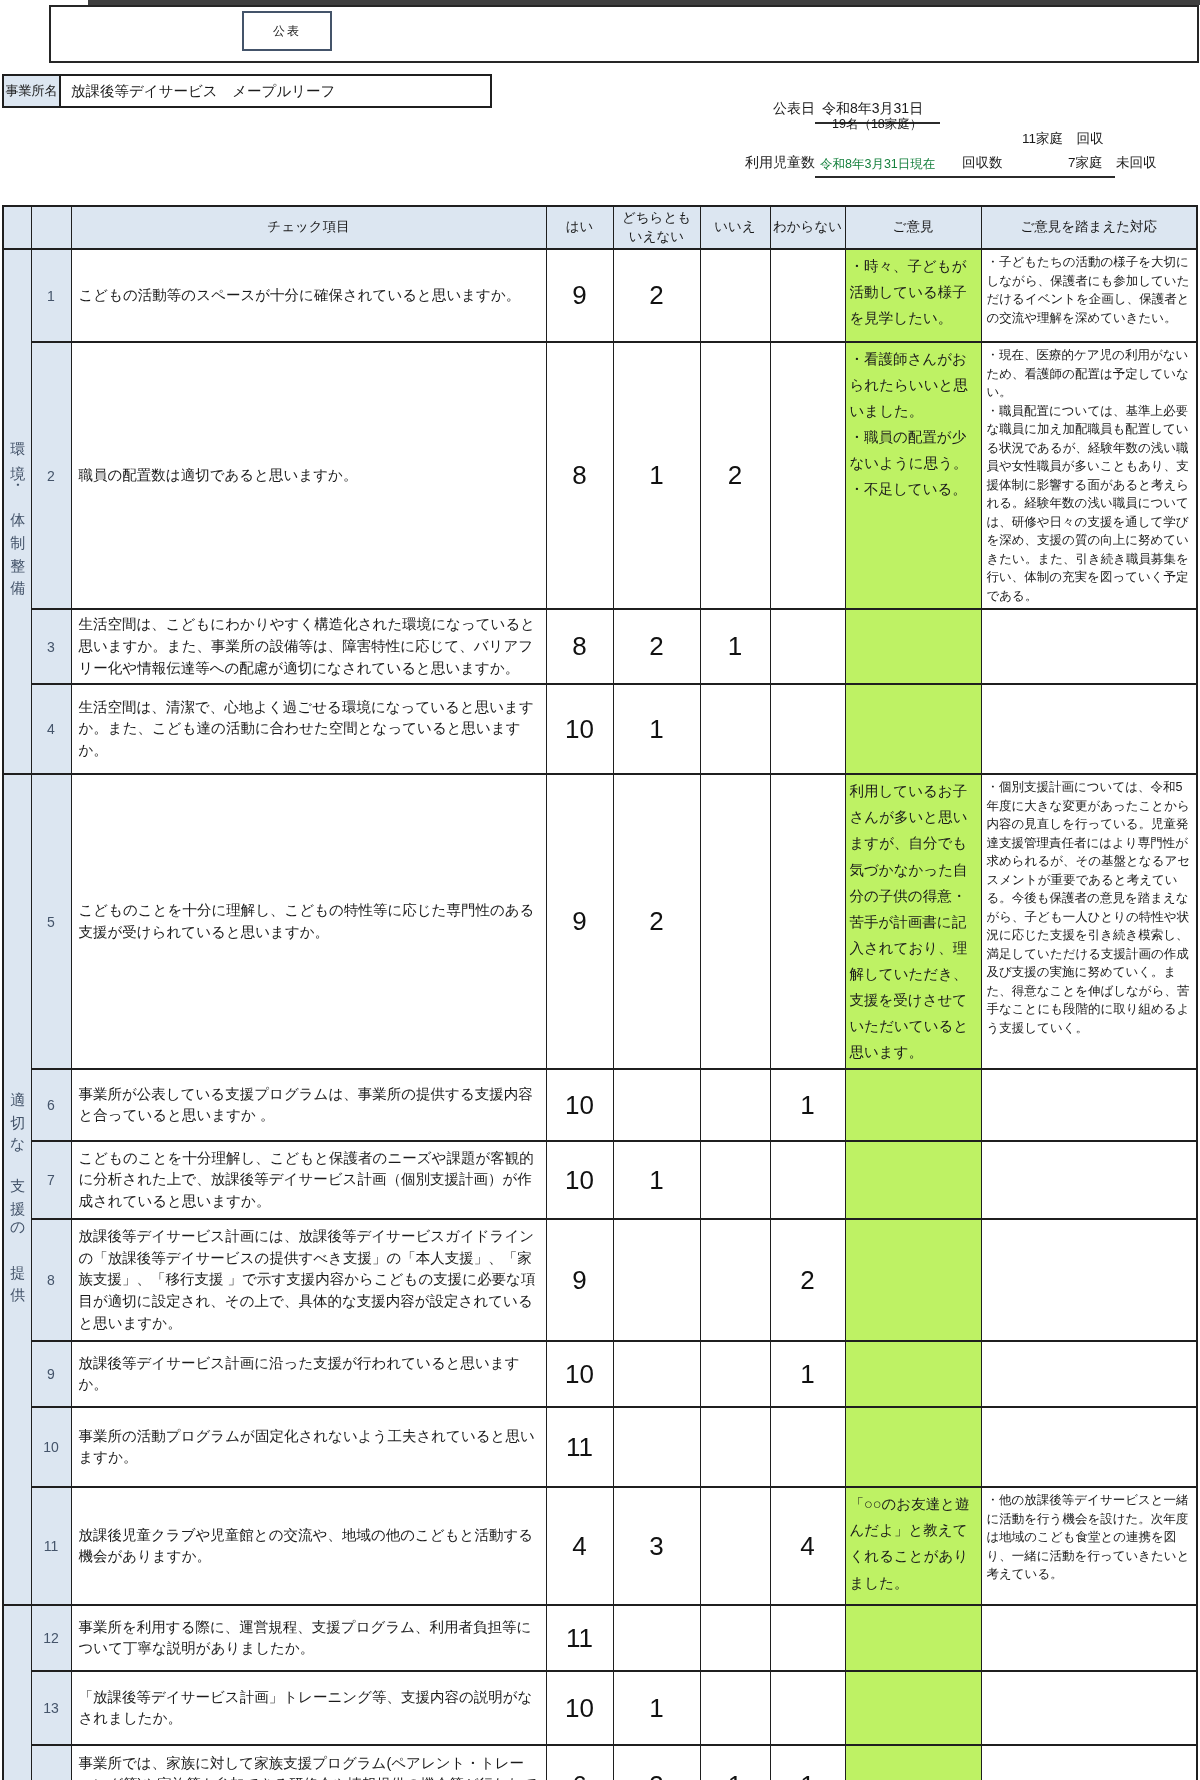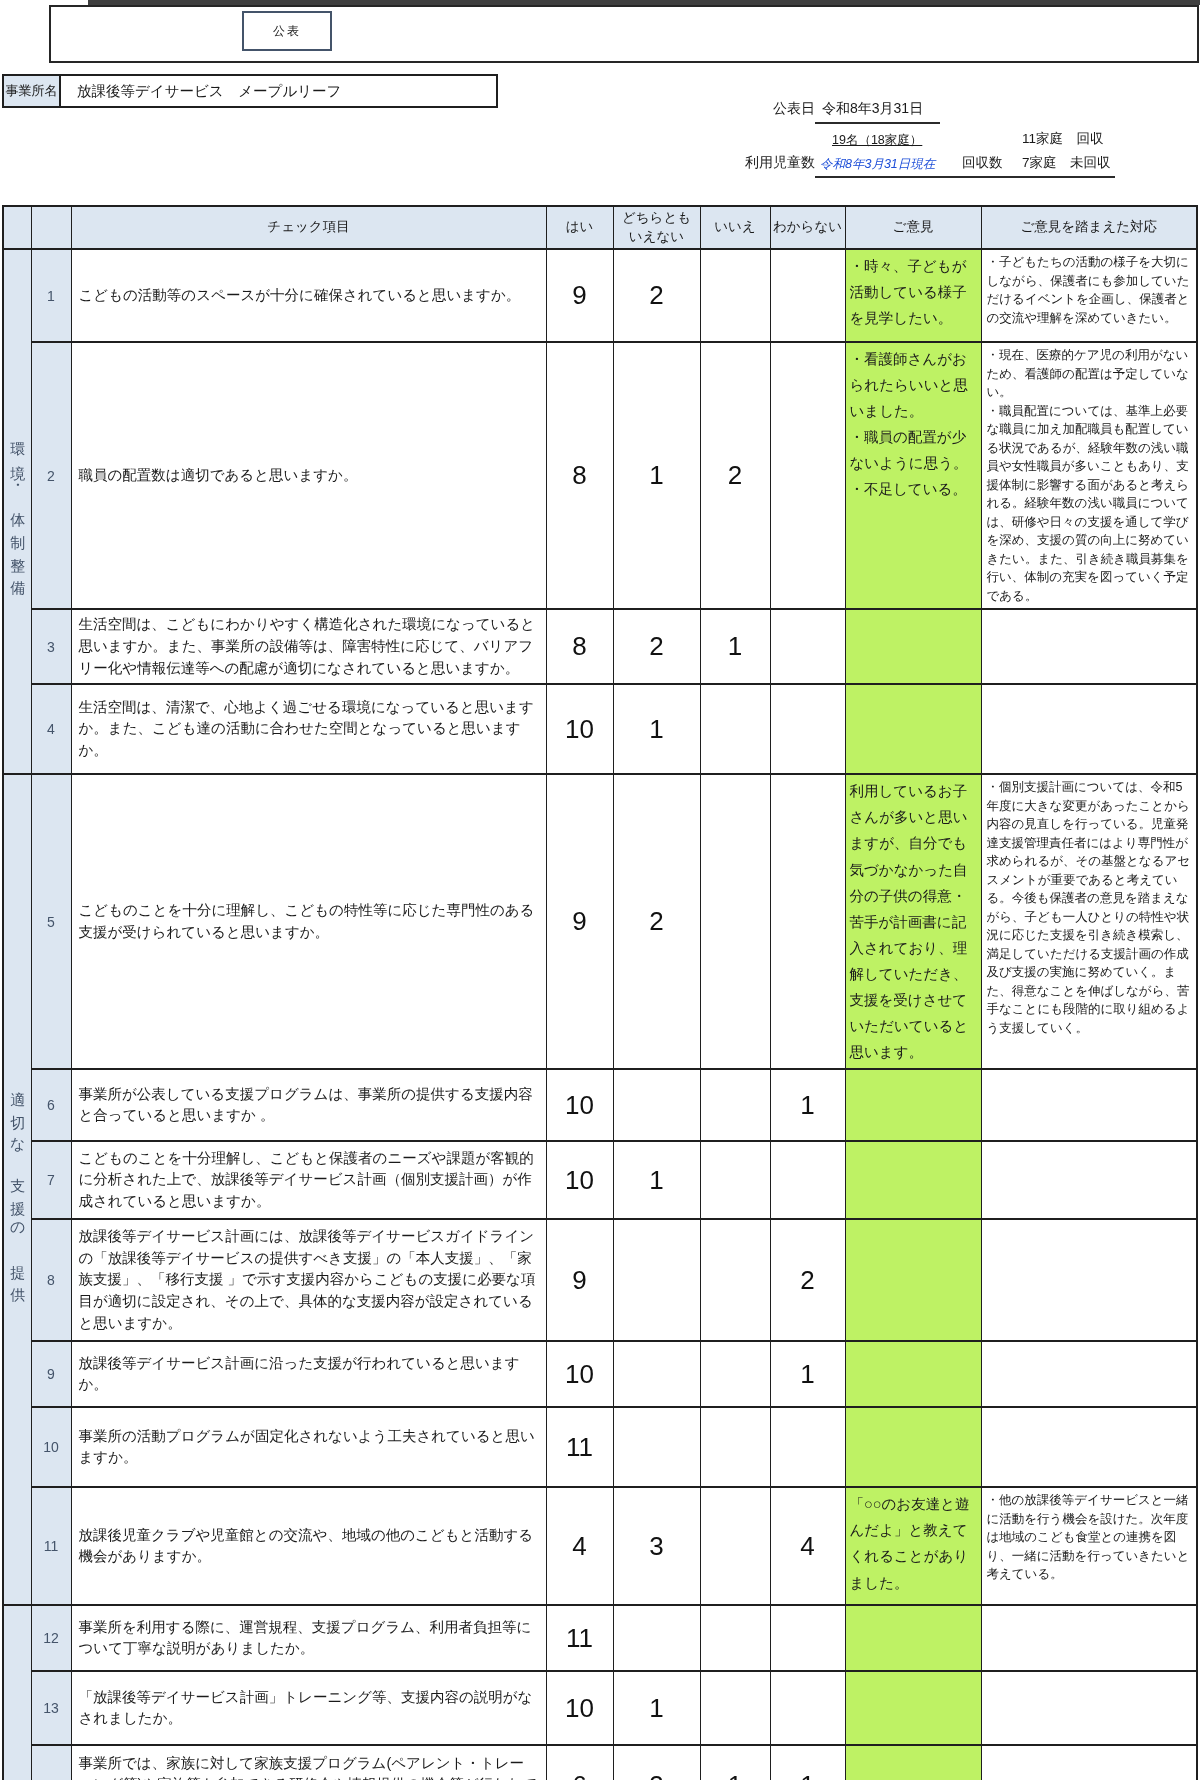--- a/index.html
+++ b/index.html
@@ -14,26 +14,26 @@
   
   .title-box{left:49px;top:5px;width:1146px;height:54px;border:2px solid #262626;background:#fff;}
   .kohyo{position:absolute;left:191px;top:4px;width:86px;height:36px;border:2px solid #44546a;
     display:flex;align-items:center;justify-content:center;font-size:12px;letter-spacing:2px;}
   .main-title{position:absolute;left:318px;top:10px;font-size:20px;letter-spacing:1px;}
   
   .office-row{left:2px;top:74px;height:30px;display:flex;}
   .office-label{width:55px;height:30px;background:#dce6f1;border:2px solid #1f1f1f;
     display:flex;align-items:center;justify-content:center;font-size:13px;}
   .office-value{width:419px;height:30px;border:2px solid #1f1f1f;border-left:none;background:#fff;
-    display:flex;align-items:center;padding-left:16px;font-size:14.5px;white-space:pre;}
+    display:flex;align-items:center;padding-left:10px;font-size:14.5px;white-space:pre;}
   
   .i-lbl{font-size:14px;}
   .i-sm{font-size:12.5px;}
   .i-md{font-size:13.5px;}
-  .red{color:#1d4ed8;font-style:italic;}
+  .red{color:#15803d;}
   .uline{height:0;border-bottom:2px solid #2b2b2b;}
   
   table.check{position:absolute;left:2px;top:205px;width:1194px;border-collapse:collapse;table-layout:fixed;}
   table.check col.c-grp{width:28px;} table.check col.c-num{width:40px;}
   table.check col.c-item{width:475px;} table.check col.c-yes{width:67px;}
   table.check col.c-neu{width:87px;} table.check col.c-no{width:70px;}
   table.check col.c-unk{width:75px;} table.check col.c-op{width:136px;}
   table.check col.c-res{width:216px;}
   table.check th, table.check td{
     border-left:1px solid #1f1f1f;border-right:1px solid #1f1f1f;
@@ -83,27 +83,27 @@
 
   <div class="abs office-row">
     <div class="office-label">事業所名</div>
     <div class="office-value">放課後等デイサービス　メープルリーフ</div>
   </div>
 
   <span class="abs i-lbl" style="left:773px;top:100px;">公表日</span>
   <span class="abs i-lbl" style="left:822px;top:100px;">令和8年3月31日</span>
   <div class="abs uline" style="left:815px;top:122px;width:125px;"></div>
 
-  <span class="abs i-sm" style="left:832px;top:132px;text-decoration:underline;">19名（18家庭）</span>
+  <span class="abs i-sm" style="left:832px;top:116px;">19名（18家庭）</span>
   <span class="abs i-md" style="left:1022px;top:130px;white-space:pre;">11家庭　回収</span>
 
   <span class="abs i-lbl" style="left:745px;top:154px;">利用児童数</span>
   <span class="abs i-sm red" style="left:820px;top:156px;">令和8年3月31日現在</span>
   <span class="abs i-md" style="left:962px;top:154px;">回収数</span>
-  <span class="abs i-md" style="left:1022px;top:154px;white-space:pre;">7家庭　未回収</span>
+  <span class="abs i-md" style="left:1068px;top:154px;white-space:pre;">7家庭　未回収</span>
   <div class="abs uline" style="left:815px;top:176px;width:300px;"></div>
 
   <table class="check">
     <colgroup>
       <col class="c-grp">
         <col class="c-num">
         <col class="c-item">
         <col class="c-yes">
       <col class="c-neu">
         <col class="c-no">

